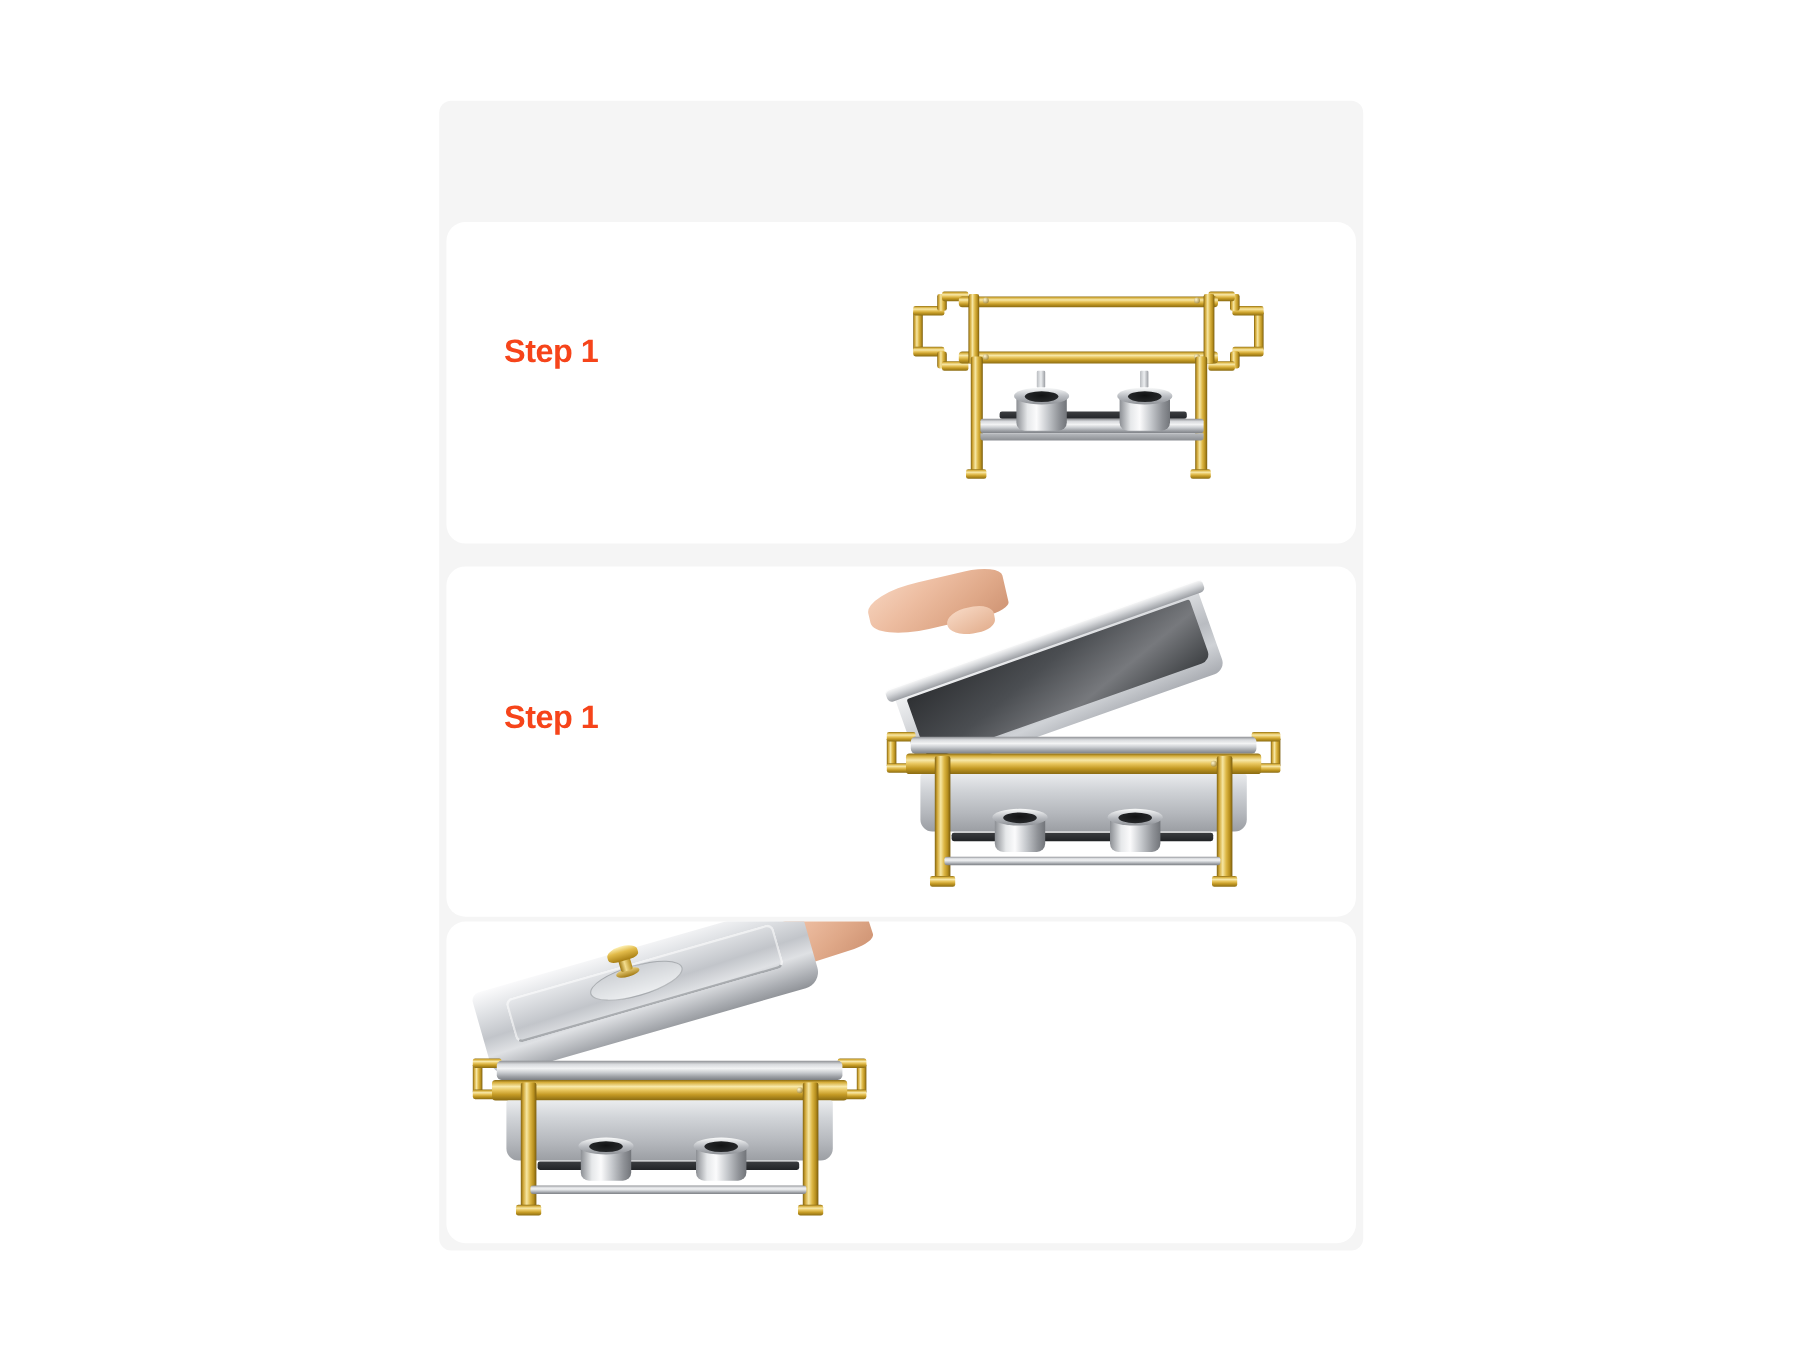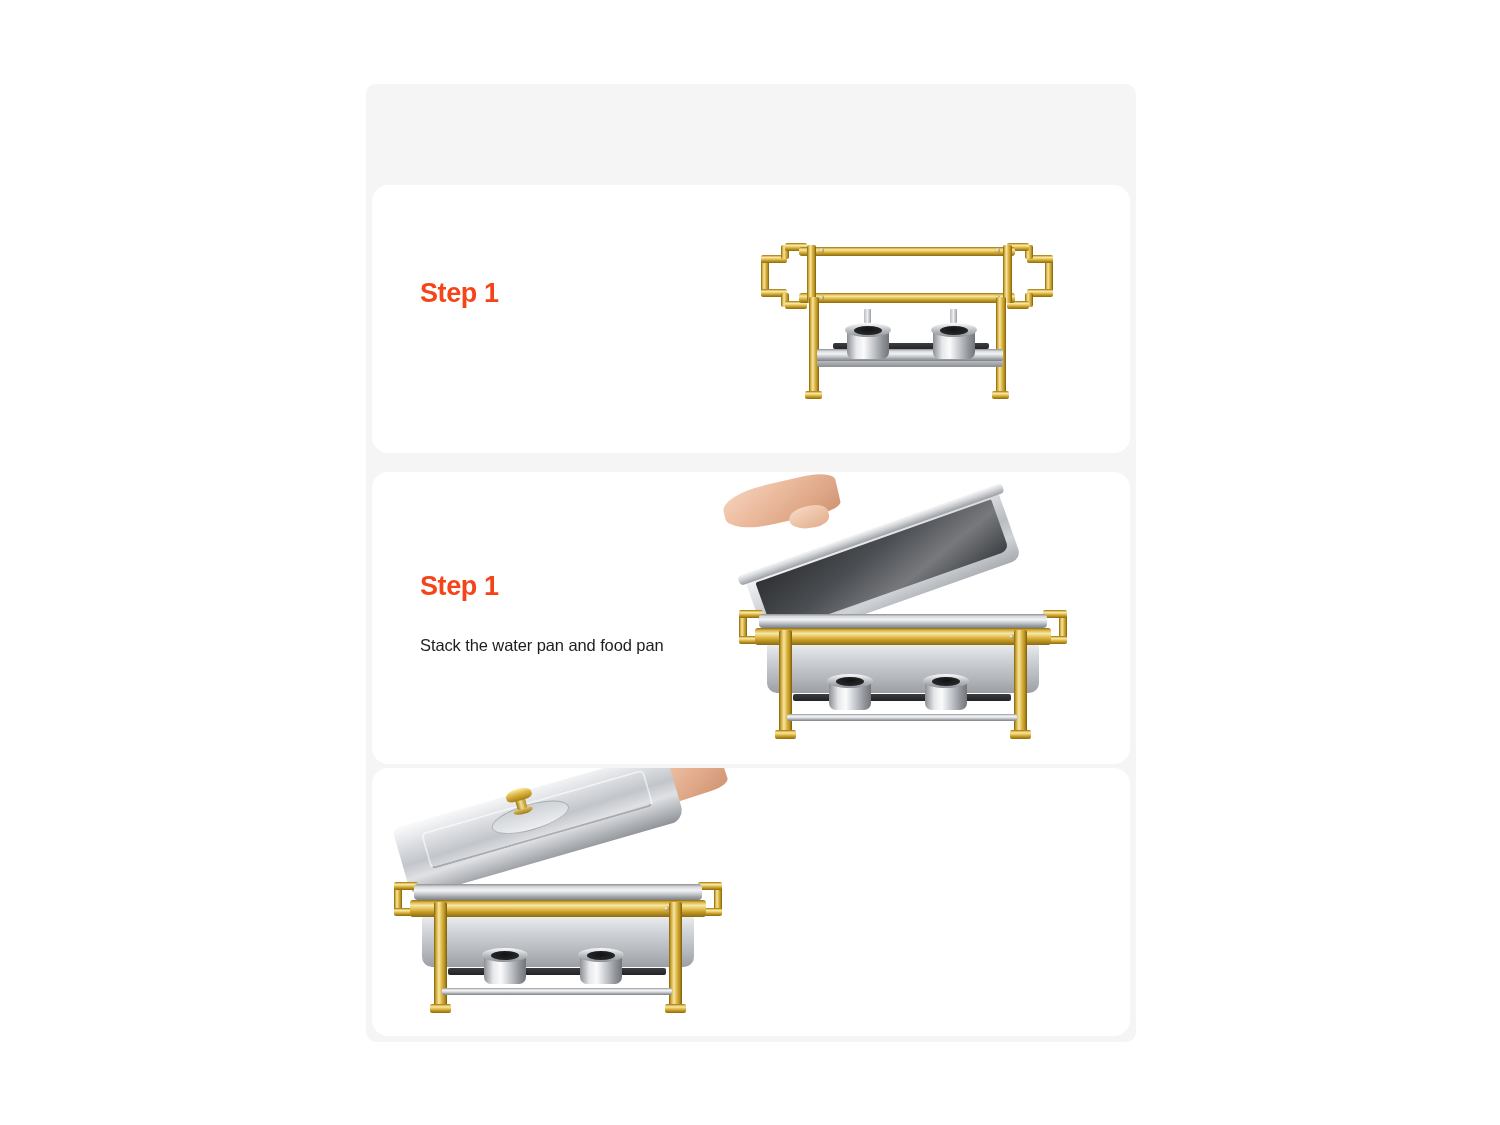--- a/index.html
+++ b/index.html
@@ -299,21 +299,20 @@
 
           </div>
         </div>
       </div>
     </div>
 
     <div class="card card--2">
       <div class="card-inner">
         <div class="text-col">
           <div class="step-label">Step 1</div>
-          <div class="step-desc">Stack the water pan and food pan</div>
         </div>
         <div class="img-col">
           <div class="prod" style="left:16px;top:8px;width:340px;height:276px;">
 
             <div class="hand" style="left:0px;top:0px;width:120px;height:60px;">
               <div class="hand-arm" style="left:-10px;top:2px;width:116px;height:40px;transform:rotate(-13deg);"></div>
               <div class="hand-thumb" style="left:56px;top:26px;width:40px;height:22px;transform:rotate(-10deg);"></div>
             </div>
 
             <div class="foodpan" style="left:36px;top:96px;width:268px;height:72px;transform:rotate(-19.5deg);">

